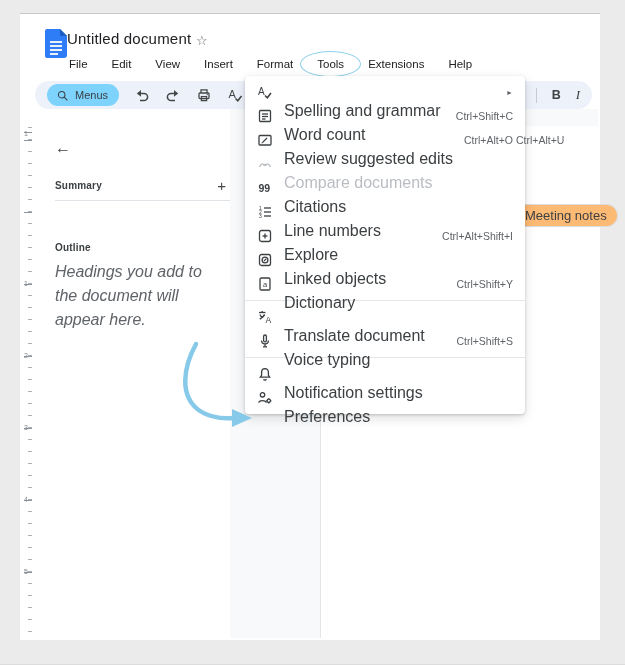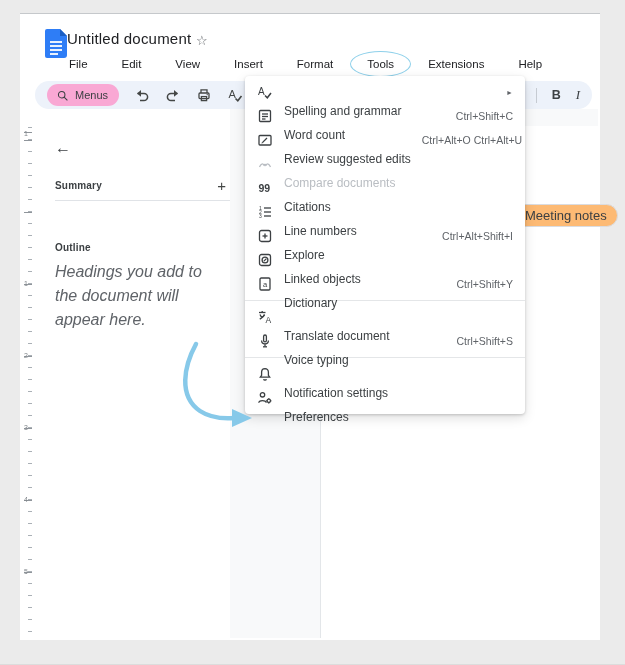--- a/index.html
+++ b/index.html
@@ -7,31 +7,31 @@
   body { font-family:"Liberation Sans", sans-serif; background:#ebebeb; position:relative;
          border-bottom:1px solid #dcdcdc; }
   .window { position:absolute; left:20px; top:13px; width:580px; height:627px;
             background:#ffffff; border-top:1px solid #c5c8cb;padding-left:20px; }
 
   
   .docs-icon { position:absolute; left:25px; top:15px; width:22px; height:29px; }
   .doc-title { position:absolute; left:47px; top:16px; font-size:15px; color:#202124;
                letter-spacing:.2px; white-space:nowrap; cursor:text; }
   .star { position:absolute; left:176px; top:19px; font-size:13px; color:#5f6368; cursor:pointer; }
-  .menubar { position:absolute; left:47px; top:41px; display:flex; gap:30px; font-size:11.5px;
+  .menubar { position:absolute; left:47px; top:41px; display:flex; gap:20px; font-size:11.5px;
              color:#202124; align-items:center; height:18px; }
   .menubar .mb-item { position:relative; cursor:pointer; padding:1px 2px; white-space:nowrap; }
   .annot-ellipse { position:absolute; left:-15px; right:-15px; top:-6px; bottom:-6px;
                    border:1.8px solid #8ed0ea; border-radius:50%; pointer-events:none; }
 
   
   .toolbar { position:absolute; left:15px; top:67px; width:557px; height:28px; background:#edf2fa;
              border-radius:14px; display:flex; align-items:center; padding:0 12px; gap:15px;
              color:#444746; }
-  .menus-pill { display:flex; align-items:center; gap:6px; background:#f9a8d4; border-radius:12px;
+  .menus-pill { display:flex; align-items:center; gap:6px; background:#7dd3fc; border-radius:12px;
                 height:22px; padding:0 11px 0 9px; font-size:11px; color:#3c4043; cursor:pointer; }
   .tb-ico { width:16px; height:16px; display:inline-flex; cursor:pointer; flex:0 0 auto; }
   .tb-spacer { flex:1; }
   .tb-txt { font-size:14px; color:#3c4043; cursor:pointer; }
   .tb-div { width:1px; height:15px; background:#c6cbd2; }
   .tb-bold { font-size:12.5px; font-weight:bold; }
   .tb-italic { font-size:13px; font-style:italic; font-family:"Liberation Serif", serif; }
 
   
   .h-ruler { position:absolute; left:300px; top:99px; width:278px; height:13px; background:#fff;
@@ -71,21 +71,21 @@
 
   
   .dropdown { position:absolute; left:225px; top:62px; width:280px; z-index:5; background:#fff;
               border-radius:4px; padding:4px 0;
               box-shadow:0 1px 3px rgba(0,0,0,.18), 0 4px 12px rgba(0,0,0,.13); }
   .mi { display:flex; align-items:center; height:24px; padding:0 12px; gap:11px; color:#3c4043;
         cursor:pointer; }
   .mi.highlight { background:#f1f3f4; }
   .mi.disabled { color:#b9bdc2; cursor:default; }
   .mi-ico { width:16px; height:16px; flex:0 0 auto; display:inline-flex; }
-  .mi-label { flex:1; font-size:12px; white-space:nowrap;margin-top:38px; }
+  .mi-label { flex:1; font-size:16px; white-space:nowrap;margin-top:38px; }
   .mi-shortcut { font-size:10.5px; color:#5f6368; white-space:nowrap; }
   .mi-sub { font-size:7px; color:#5f6368; }
   .menu-div { height:1px; background:#e4e6e8; margin:4px 0; }
 
   
   .arrow-annot { position:absolute; left:140px; top:320px; z-index:6; pointer-events:none; }
 
   svg { display:block; }
   .s { stroke:currentColor; fill:none; stroke-width:1.3; }
   .f { fill:currentColor; stroke:none; }

